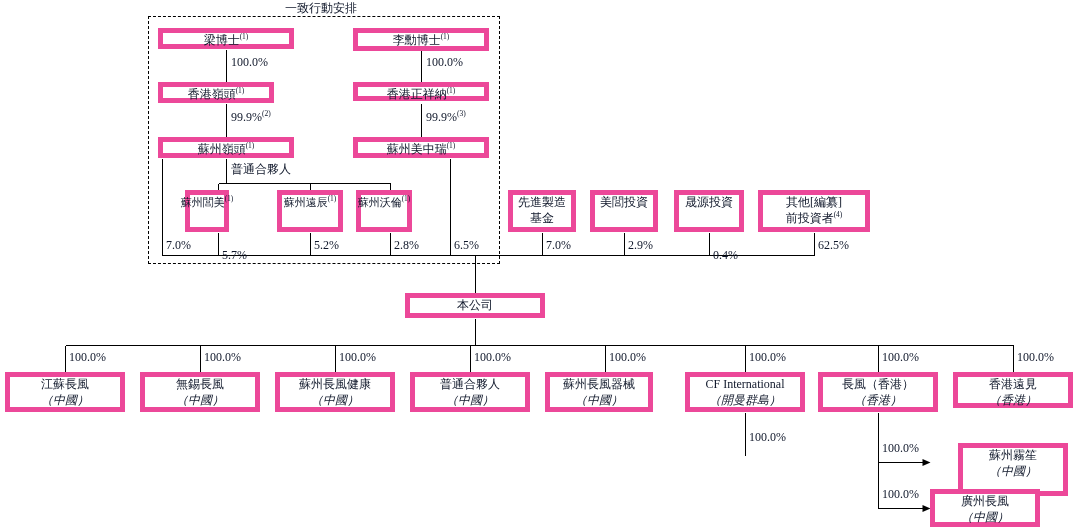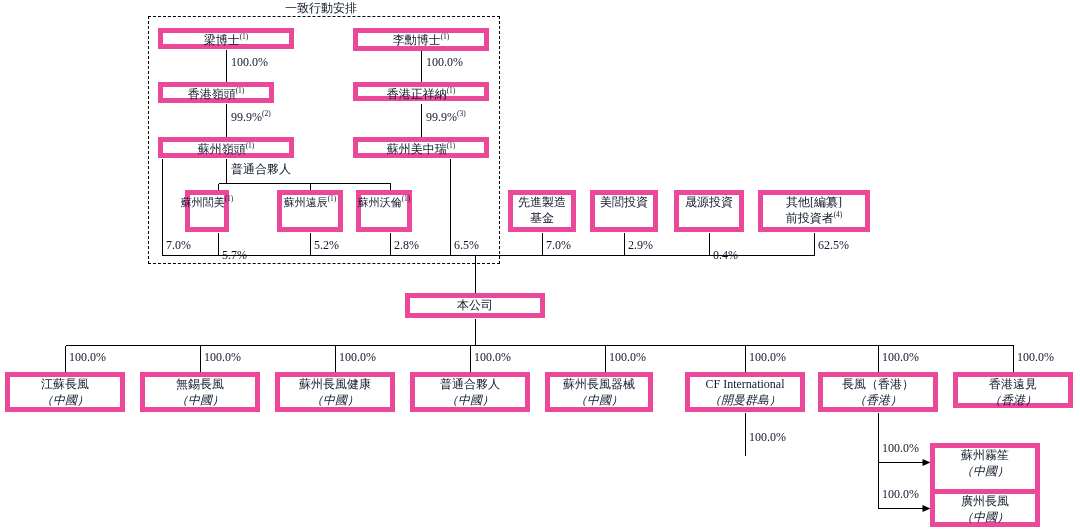--- a/index.html
+++ b/index.html
@@ -151,21 +151,21 @@
       <div class="place">（香港）</div>
   </div>
   <div class="node" style="left:953px;top:372px;width:120px;height:36px">
     <div>香港遠見</div>
       <div class="place">（香港）</div>
   </div>
 
   <div class="lbl" style="left:749px;top:430px">100.0%</div>
 
   <div class="lbl" style="left:882px;top:441px">100.0%</div>
-  <div class="node" style="left:930px;top:443px;width:110px;height:53px">
+  <div class="node" style="left:958px;top:443px;width:110px;height:53px">
     <div>蘇州霧笙</div>
       <div class="place">（中國）</div>
   </div>
 
   <div class="lbl" style="left:882px;top:487px">100.0%</div>
   <div class="node" style="left:930px;top:489px;width:110px;height:38px">
     <div>廣州長風</div>
       <div class="place">（中國）</div>
   </div>
 

